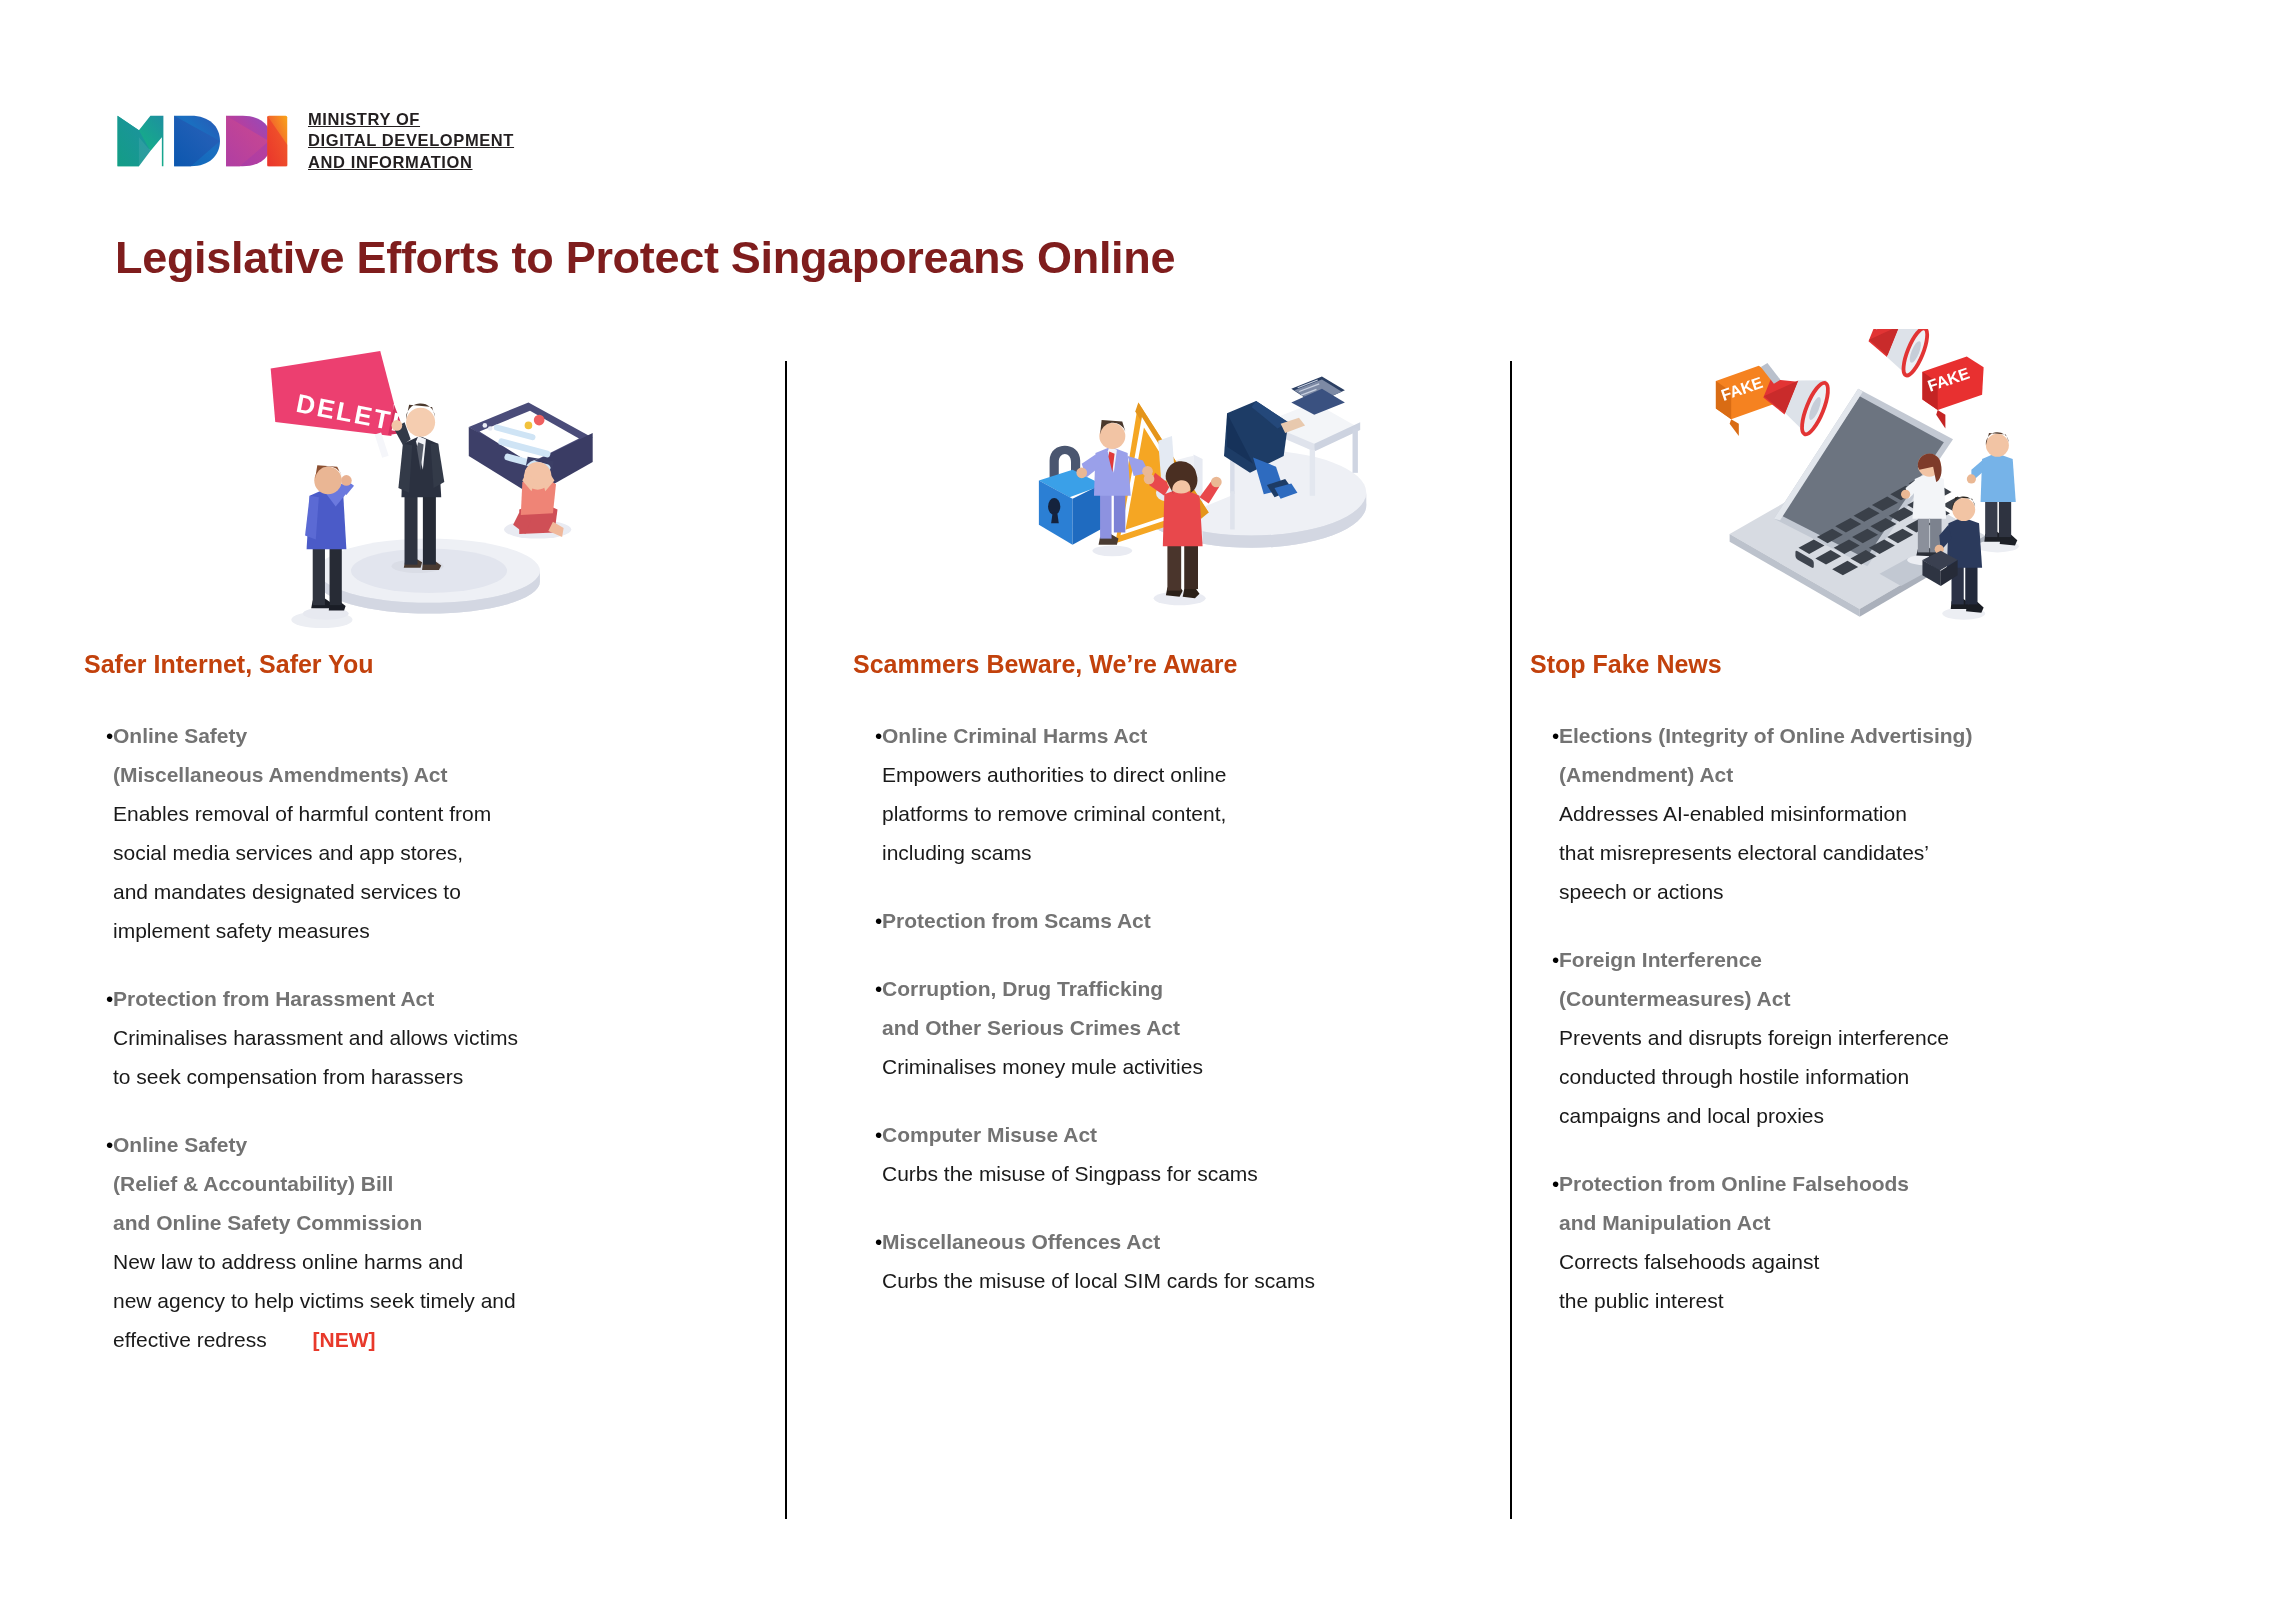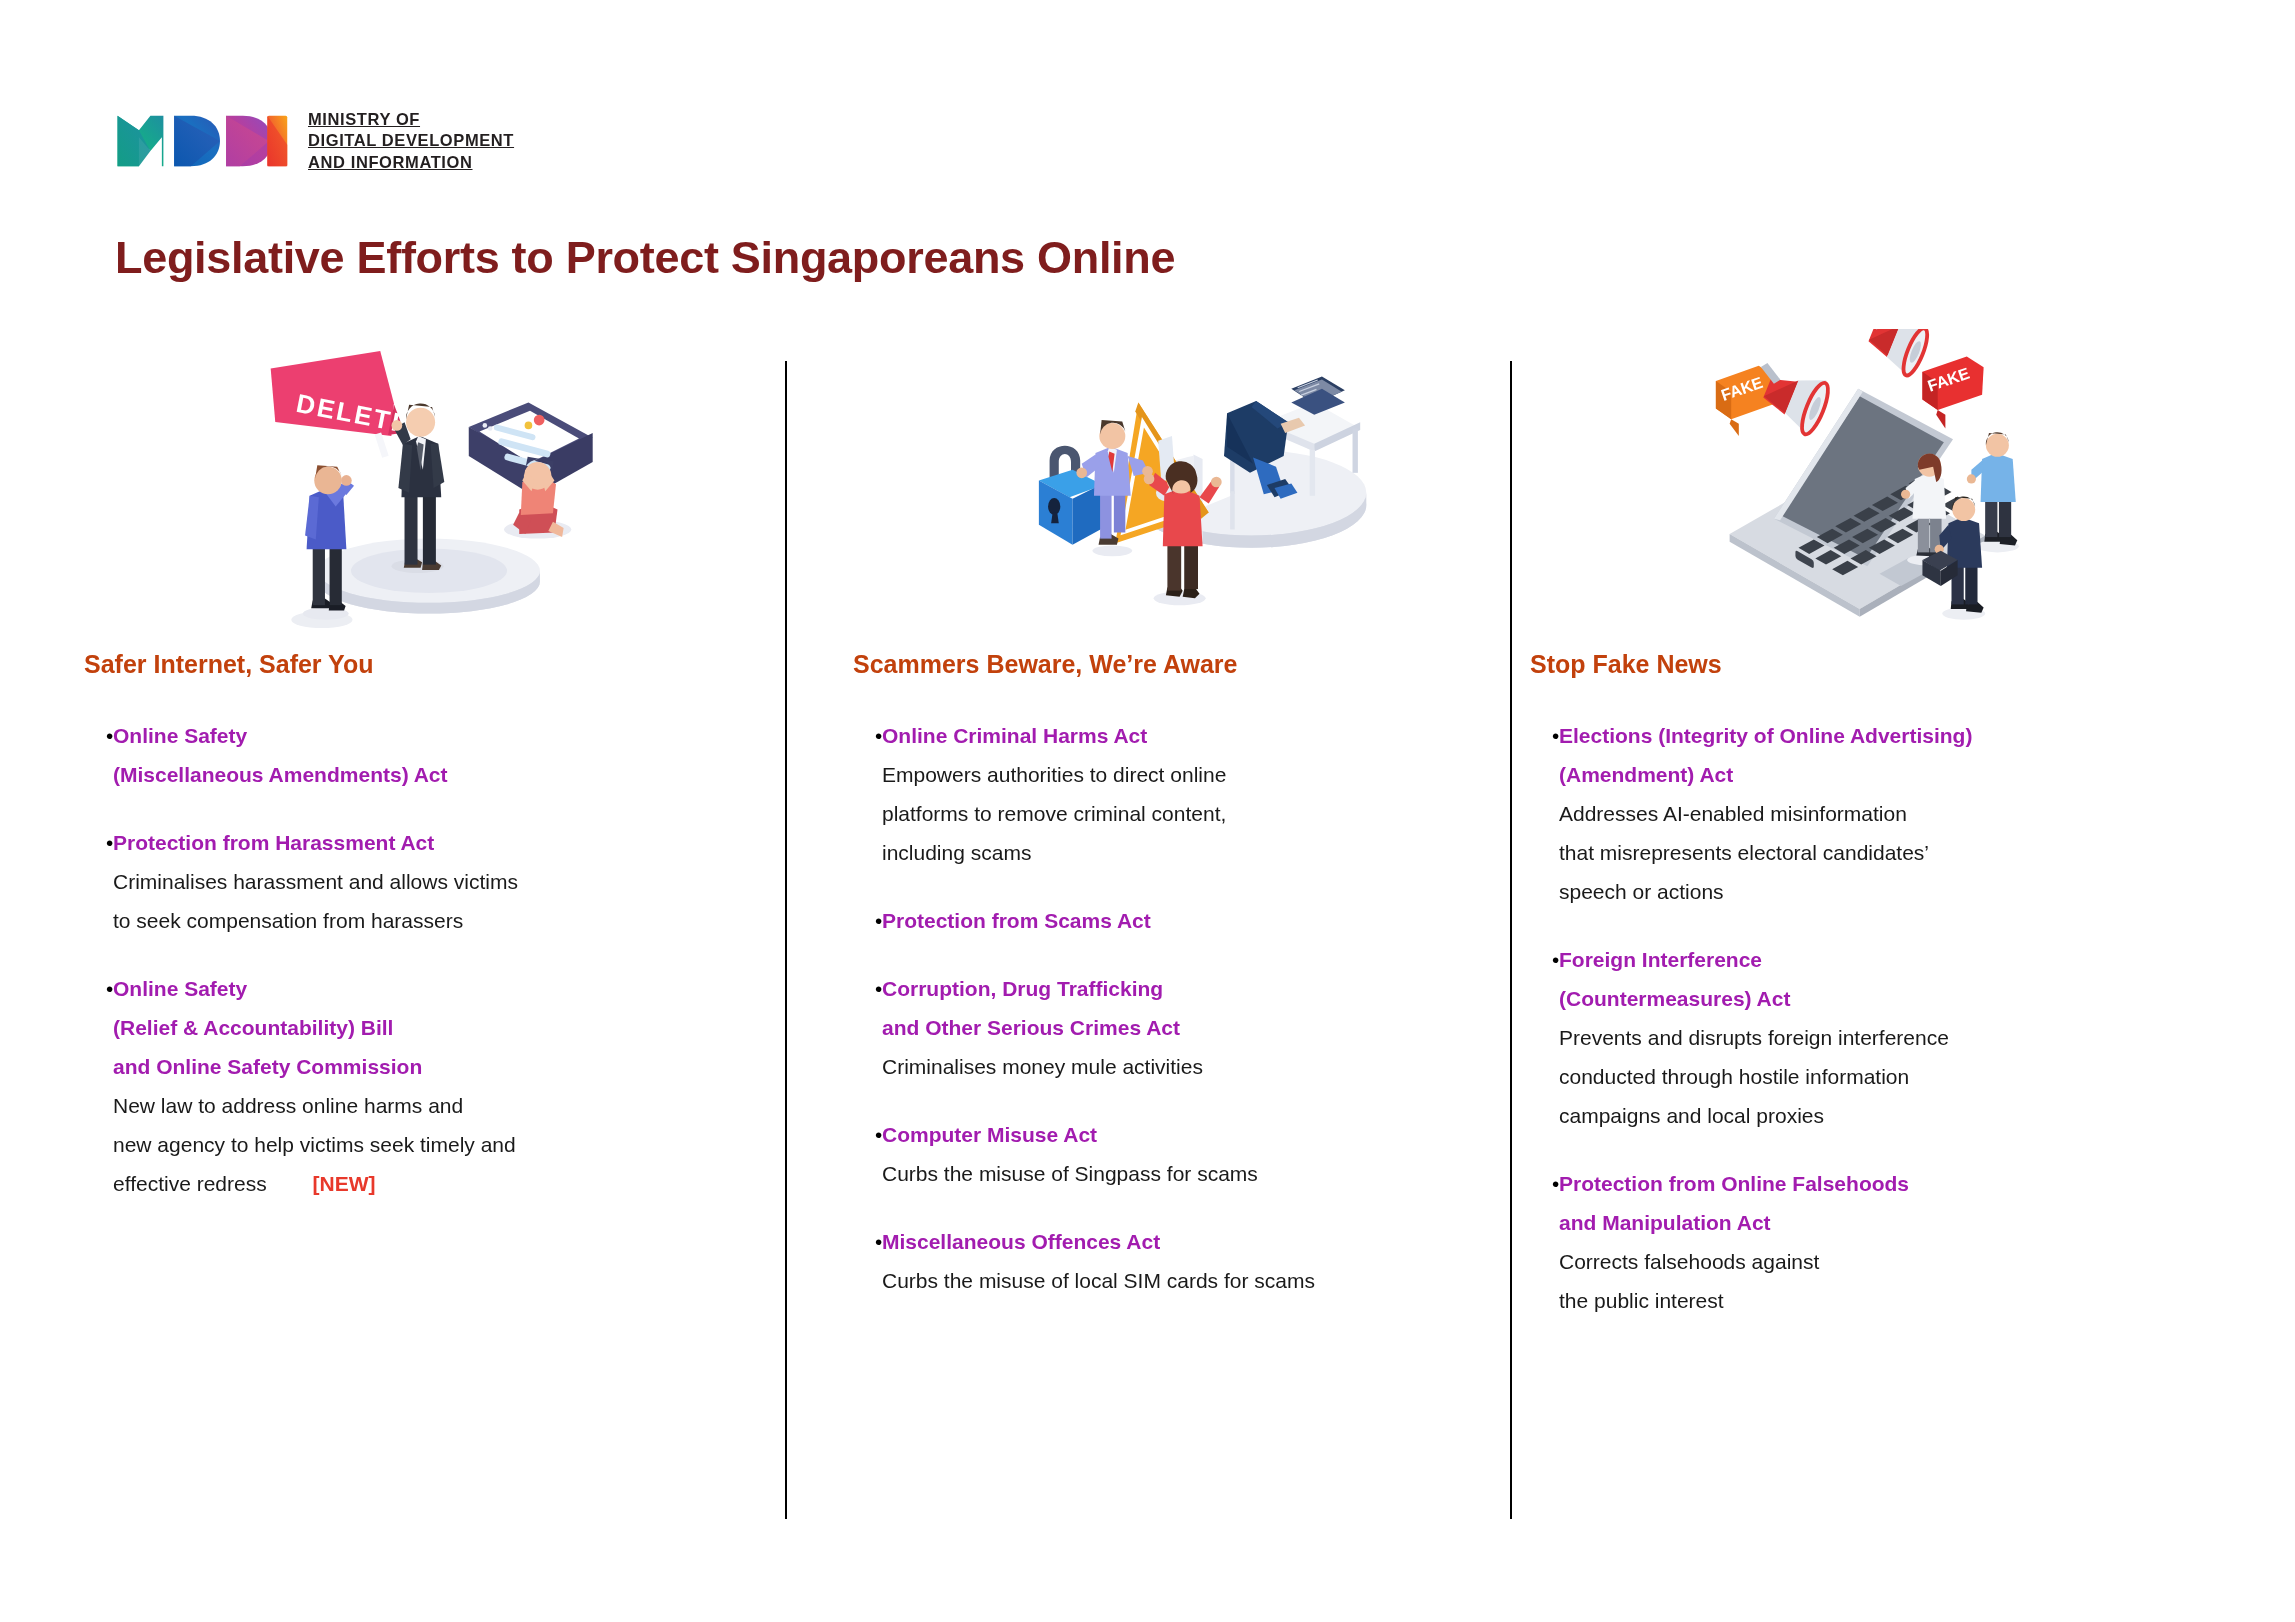--- a/index.html
+++ b/index.html
@@ -94,21 +94,21 @@
     box-sizing: border-box;
   }
   .bullet-body {
     flex: 1 1 auto;
     font-size: 21px;
     line-height: 39px;
     color: #1a1a1a;
   }
   .bullet-title {
     font-weight: bold;
-    color: #a21caf;
+    color: #737373;
     white-space: pre-line;
   }
   .bullet-desc {
     font-weight: normal;
     white-space: pre-line;
   }
   .new-tag {
     color: #e8392b;
     font-weight: bold;
     margin-left: 40px;
@@ -266,20 +266,24 @@
   </div>
   <div class="col-heading">Safer Internet, Safer You</div>
   <div class="bullet-list">
 
     <div class="bullet-item">
       <div class="bullet-dot">•</div>
       <div class="bullet-body">
         <span class="bullet-title">Online Safety
 (Miscellaneous Amendments) Act</span>
         <br>
+        <span class="bullet-desc">Enables removal of harmful content from
+social media services and app stores,
+and mandates designated services to
+implement safety measures</span>
       </div>
     </div>
 
     <div class="bullet-item">
       <div class="bullet-dot">•</div>
       <div class="bullet-body">
         <span class="bullet-title">Protection from Harassment Act</span>
         <br>
         <span class="bullet-desc">Criminalises harassment and allows victims
 to seek compensation from harassers</span>

